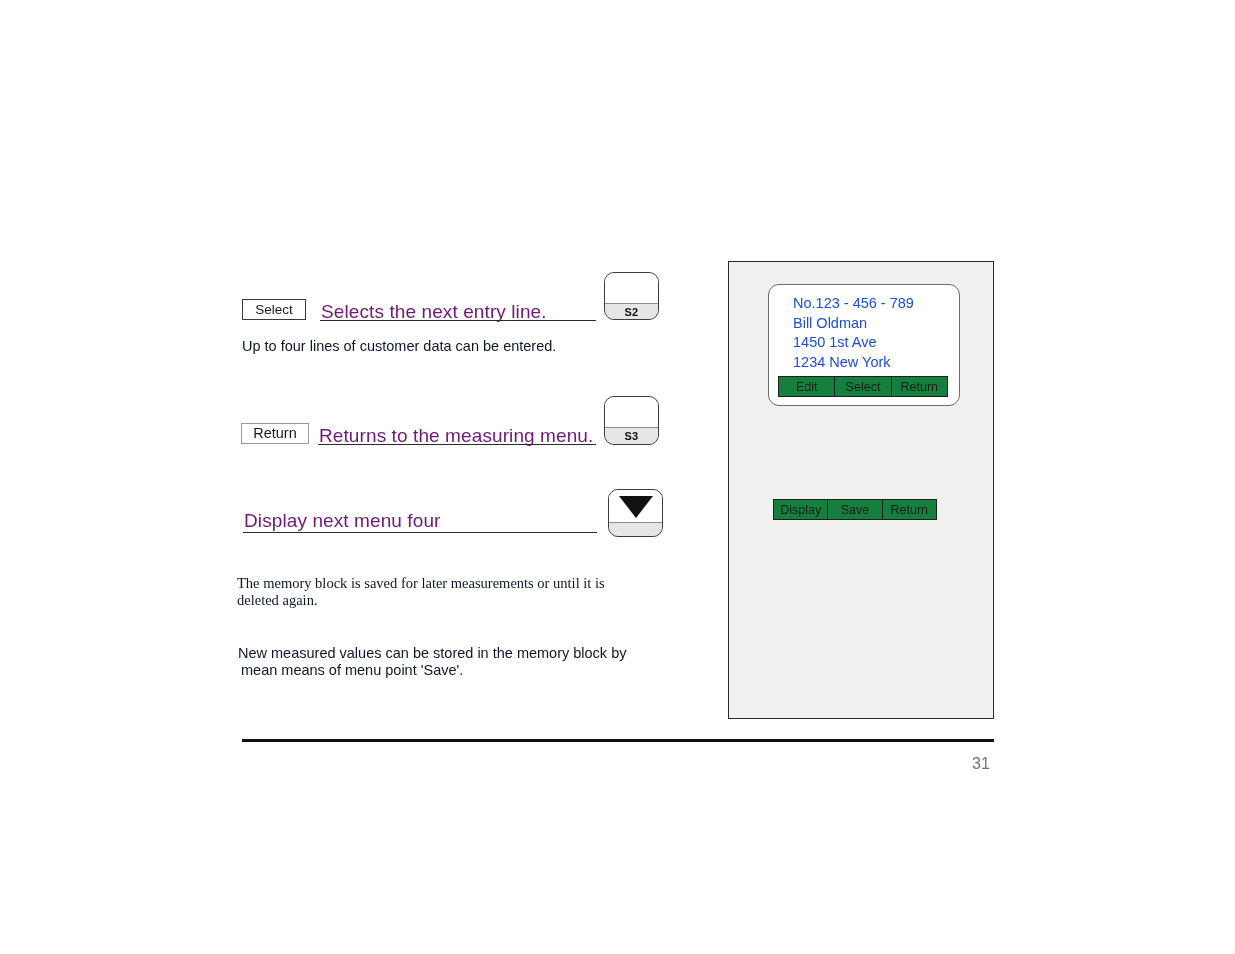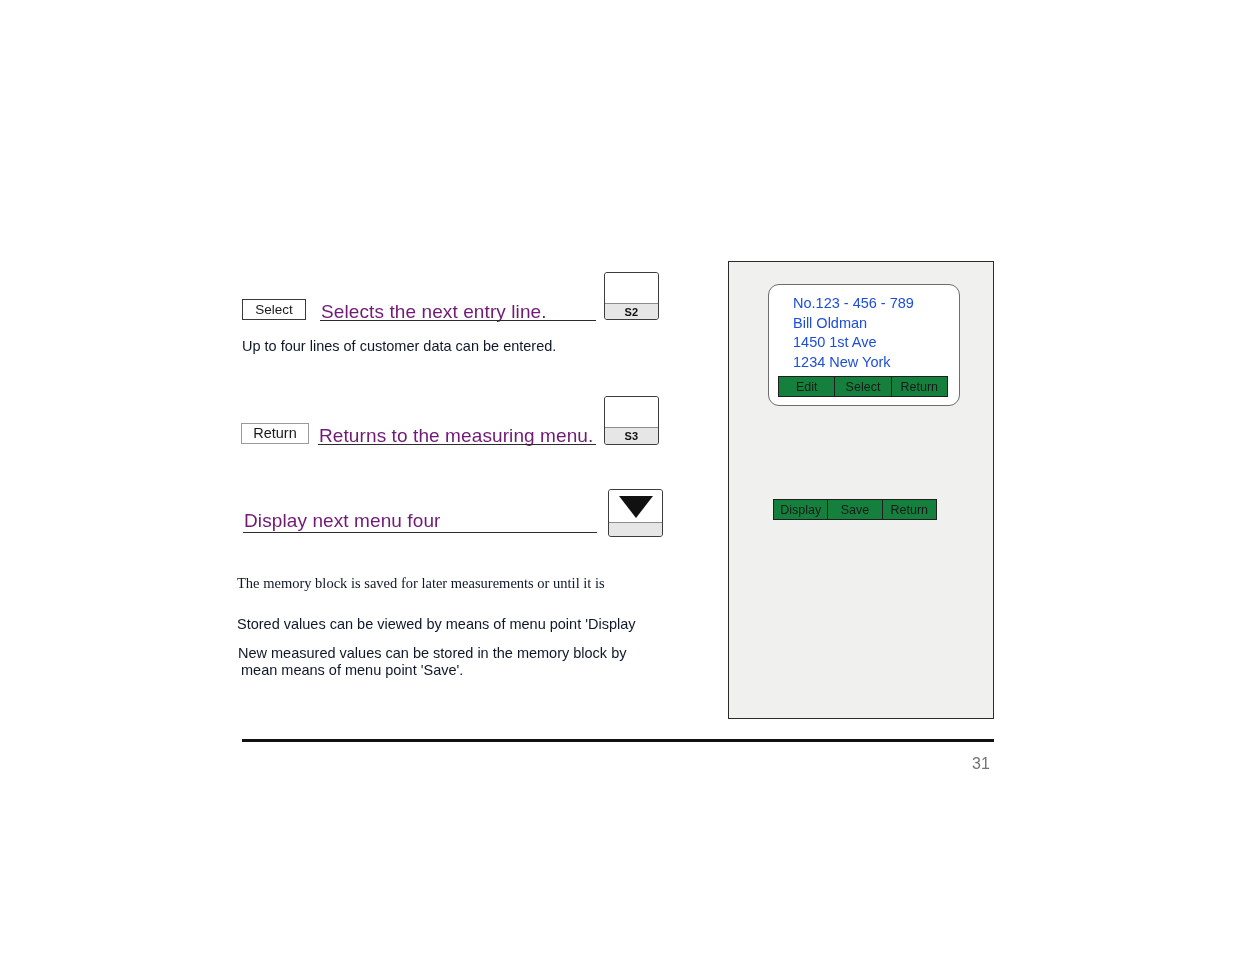--- a/index.html
+++ b/index.html
@@ -53,21 +53,21 @@
     position: absolute;
     height: 1px;
     background: #2b2b2b;
   }
 
   
   .hwkey {
     position: absolute;
     box-sizing: border-box;
     border: 1px solid #3c3c3c;
-    border-radius: 3px;
+    border-radius: 10px;
     background: #c4b5fd;
     overflow: hidden;
   }
   .hwkey .key-face {
     position: absolute;
     left: 0; right: 0; top: 0;
     background: #ffffff;
   }
   .hwkey .key-strip {
     position: absolute;
@@ -208,23 +208,23 @@
     <div class="hwkey" style="left:608px; top:489px; width:55px; height:48px;">
       <div class="key-face" style="height:34px;">
         <span class="arrow-down" style="top:6px;"></span>
       </div>
       <div class="key-strip blank" style="height:13px;"></div>
     </div>
   </div>
 
   <div class="para justified" style="left:237px; top:575px; width:463px;">
     <span>The  memory  block  is  saved  for  later  measurements  or  until  it  is</span>
-  </div>
-
-  <div class="para" style="left:237px; top:616px; width:470px;">Stored values can be viewed by means of menu point 'Display</div>
+    <span>deleted again.</span>
+  </div>
+
 
   <div class="para" style="left:238px; top:645px; width:470px;">
     <span>New measured values can be stored in the memory block by</span>
     <span style="display:block; padding-left:3px;">mean means  of menu point 'Save'.</span>
   </div>
 
   <div class="device-panel" style="left:728px; top:261px; width:266px; height:458px;">
 
     <div class="lcd" style="left:39px; top:22px; width:192px; height:122px;">
       <div class="lcd-lines">

